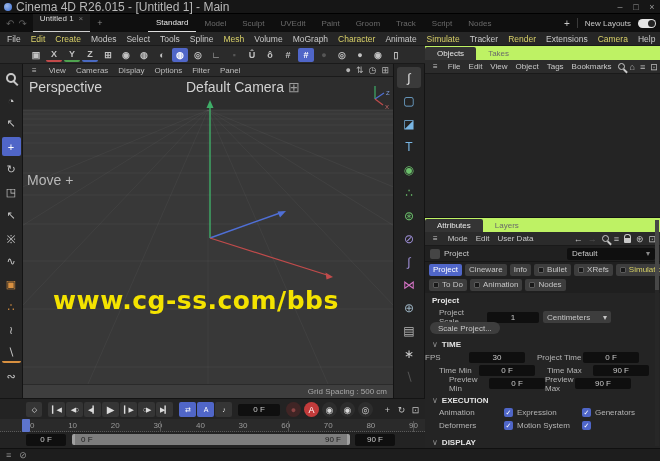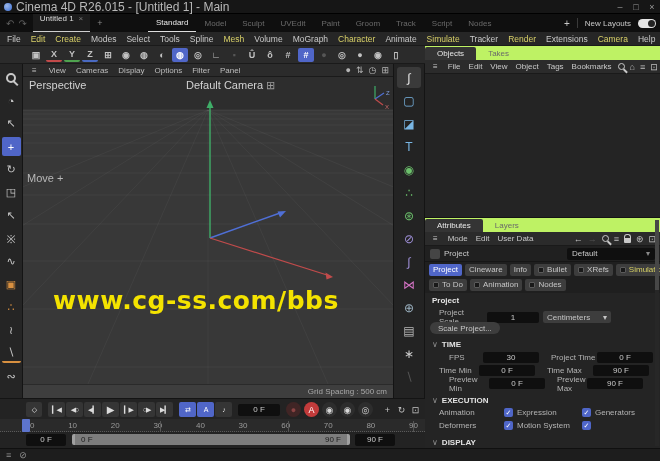--- a/index.html
+++ b/index.html
@@ -43,21 +43,21 @@
   
   .left-toolbar{left:0;top:64px;width:23px;height:334px;background:#252525;border-right:1px solid #141414;display:flex;flex-direction:column;align-items:center;padding-top:2px}
   .ltool{width:19px;height:19px;margin:2px 0;border-radius:2px;font-size:11px;color:#c6c6c6;display:flex;align-items:center;justify-content:center}
   .ltool.active{background:#5066c8;color:#fff}
 
   
   .vp-menubar{left:23px;top:64px;width:370px;height:13px;background:#2b2b2b;display:flex;align-items:center;gap:2px;padding:0 4px;border-bottom:1px solid #1a1a1a}
   .vp-menu-item{padding:0 5px;color:#bdbdbd}
   .vp-right{margin-left:auto;display:flex;gap:5px;color:#b5b5b5;font-size:9px}
   .viewport{left:23px;top:77px;width:370px;height:307px;background:#383838;overflow:hidden}
-  .vp-label{position:absolute;color:#d2d2d2;font-size:11px}
+  .vp-label{position:absolute;color:#d2d2d2;font-size:14px}
   .watermark{position:absolute;left:30px;top:209px;font-size:25px;font-weight:bold;color:#f4e300;letter-spacing:.5px;font-family:"DejaVu Sans","Liberation Sans",sans-serif}
   .vp-footer{left:23px;top:384px;width:370px;height:14px;background:#3e3e3e;border-top:1px solid #2a2a2a;display:flex;align-items:center;justify-content:flex-end;padding-right:6px;color:#a8a8a8}
 
   
   .palette{left:393px;top:64px;width:32px;height:334px;background:#232323;border-left:1px solid #141414;border-right:1px solid #141414;display:flex;flex-direction:column;align-items:center;padding-top:2px}
   .pal{width:24px;height:21px;margin:1px 0;font-size:12px;display:flex;align-items:center;justify-content:center}
   .pal.boxed{background:#3a3a3a;border-radius:3px}
 
   
   .right-panel{left:425px;top:46px;width:235px;height:402px;background:#1f1f1f}
@@ -441,35 +441,35 @@
     </div>
     <span class="abs pill" style="left:5px;top:29px;border-radius:6px;padding:0 8px">Scale Project...</span>
 
     <div class="abs row" style="left:7px;top:47px;gap:4px">
       <span style="color:#8f8f8f">∨</span>
       <span class="sec">TIME</span>
     </div>
     <div class="abs" style="left:0;top:58px;width:235px">
 
     <div class="row" style="height:13px">
-        <span class="lbl" style="margin-left:24px;width:34px">FPS</span>
+        <span class="lbl" style="margin-left:0;width:44px">FPS</span>
         <span class="field" style="width:56px">30</span>
         <span class="lbl" style="margin-left:12px;width:46px">Project Time</span>
         <span class="field" style="width:56px">0 F</span>
       </div>
         <div class="row" style="height:13px">
         <span class="lbl" style="margin-left:14px;width:40px">Time Min</span>
         <span class="field" style="width:56px">0 F</span>
         <span class="lbl" style="margin-left:12px;width:46px">Time Max</span>
         <span class="field" style="width:56px">90 F</span>
       </div>
         <div class="row" style="height:13px">
         <span class="lbl" style="margin-left:24px;width:40px">Preview Min</span>
         <span class="field" style="width:56px">0 F</span>
-        <span class="lbl" style="margin-left:12px;width:30px">Preview Max</span>
+        <span class="lbl" style="width:30px">Preview Max</span>
         <span class="field" style="width:56px">90 F</span>
       </div>
       </div>
 
     <div class="abs row" style="left:7px;top:103px;gap:4px">
       <span style="color:#8f8f8f">∨</span>
       <span class="sec">EXECUTION</span>
     </div>
     <div class="abs row" style="left:14px;top:115px">
 

